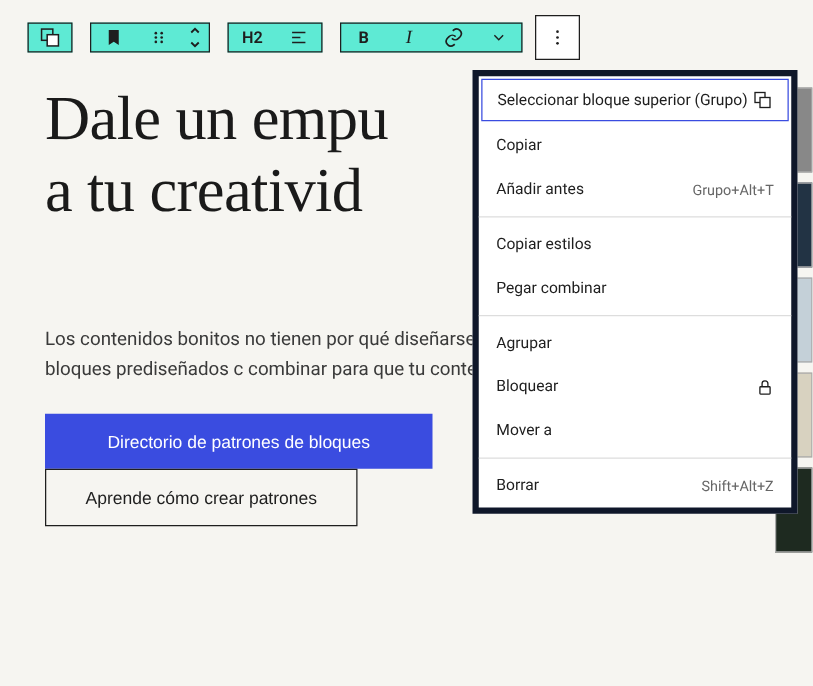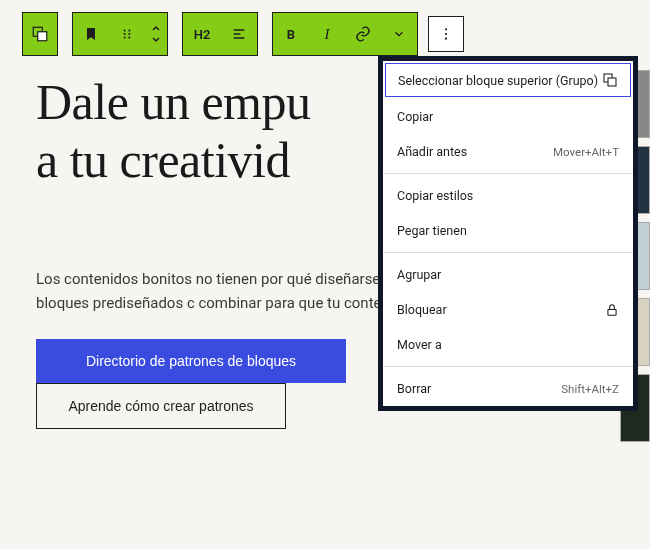--- a/index.html
+++ b/index.html
@@ -14,22 +14,22 @@
   }
   .toolbar {
     display: flex;
     align-items: center;
     gap: 2px;
     padding: 12px 22px 8px 22px;
   }
   .tool-group {
     display: flex;
     border: 1px solid #1e1e1e;
-    background: #84cc16;
-    height: 44px;
+    background: #5eead4;
+    height: 24px;
     align-items: center;
   }
   .tool-group.single { width: 36px; justify-content: center; }
   .tool-btn {
     width: 36px; height: 34px;
     display: flex; align-items: center; justify-content: center;
     cursor: pointer;
     font-size: 13px;
   }
   .tool-btn.wide { width: 38px; }
@@ -239,28 +239,28 @@
           <rect x="3" y="3" width="12" height="12"></rect>
           <rect x="9" y="9" width="12" height="12" fill="#fff"></rect>
         </svg>
     </span>
   </div>
   <div class="dd-item">
     <span>Copiar</span>
   </div>
   <div class="dd-item">
     <span>Añadir antes</span>
-    <span class="kbd">Mover+Alt+T</span>
+    <span class="kbd">Grupo+Alt+T</span>
   </div>
   <div class="dd-sep"></div>
   <div class="dd-item">
     <span>Copiar estilos</span>
   </div>
   <div class="dd-item">
-    <span>Pegar tienen</span>
+    <span>Pegar combinar</span>
   </div>
   <div class="dd-sep"></div>
   <div class="dd-item">
     <span>Agrupar</span>
   </div>
   <div class="dd-item">
     <span>Bloquear</span>
     <span>
       <svg width="14" height="14" viewBox="0 0 24 24" fill="none" stroke="#1e1e1e" stroke-width="1.8">
           <rect x="5" y="11" width="14" height="10" rx="1"></rect>

